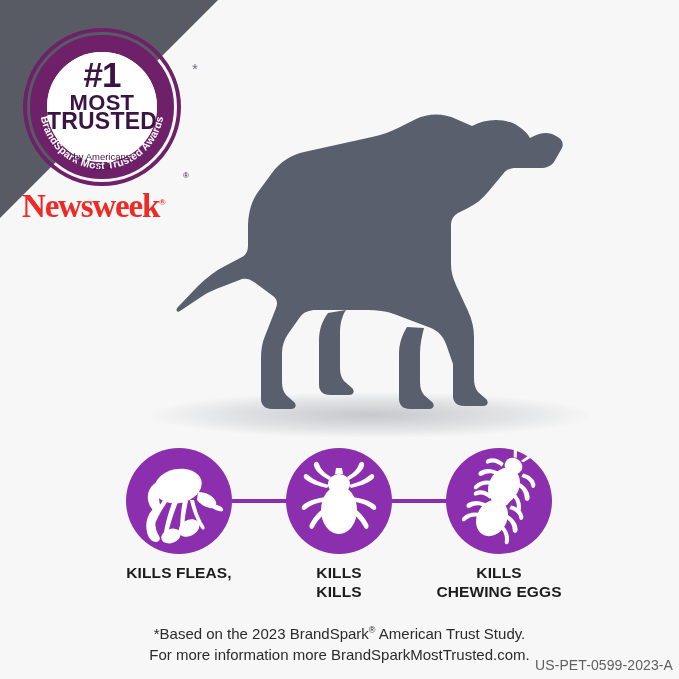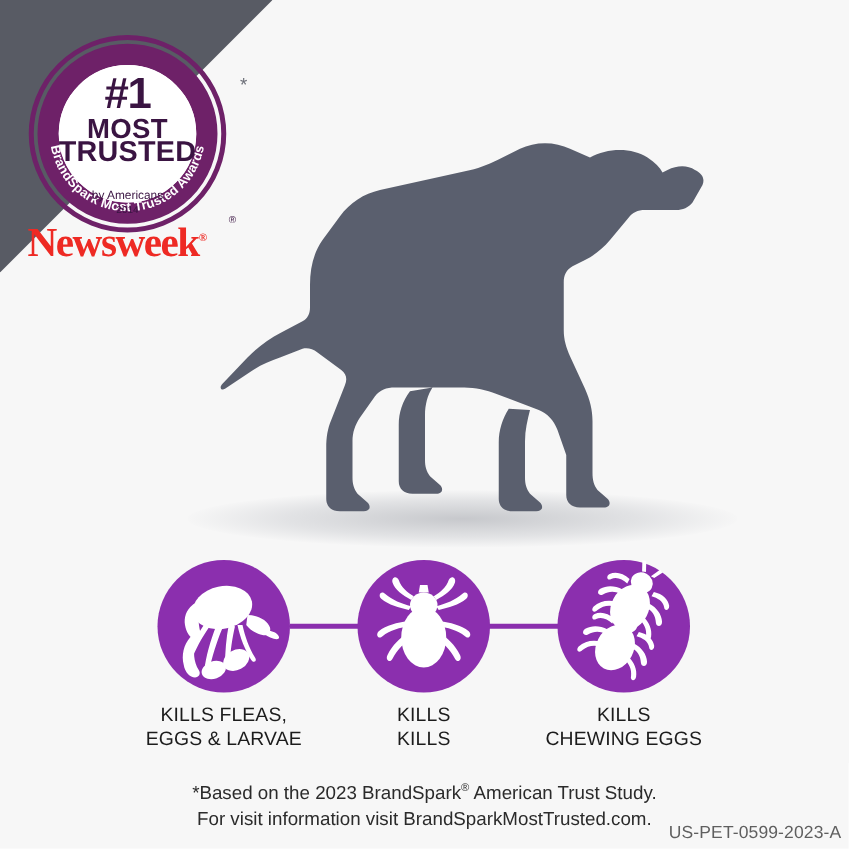--- a/index.html
+++ b/index.html
@@ -120,21 +120,21 @@
     position: absolute;
     left: 169px; top: 36px;
     font-size: 15px;
     color: #6b6e77;
     line-height: 10px;
   }
 
   
   .newsweek {
     position: absolute;
-    left: 22px; top: 173px;
+    left: 22px; top: 185px;
     font-family: "Liberation Serif", serif;
     font-weight: 700;
     font-size: 33px;
     letter-spacing: -1.2px;
     color: #ee2a24;
     line-height: 34px;
   }
   .newsweek-tm {
     font-size: 9px;
     vertical-align: super;
@@ -177,21 +177,21 @@
     position: absolute;
     left: 0; top: 0;
     width: 106px; height: 106px;
   }
 
   .claim-label {
     position: absolute;
     top: 563px;
     width: 200px;
     text-align: center;
-    font-weight: 400;
+    font-weight: 700;
     font-size: 15.5px;
     line-height: 19px;
     color: #1c1c1c;
     letter-spacing: 0.1px;
   }
   .claim-label.l1 { left: 79px; }
   .claim-label.l2 { left: 239px; }
   .claim-label.l3 { left: 399px; }
 
   
@@ -420,31 +420,30 @@
           <path d="M11,-20 C18,-22 24,-20 27,-16 C29,-13 26,-10 24,-13 C21,-17 16,-17 11,-16 Z"></path>
           <path d="M12,-10 C19,-10 25,-7 28,-2 C30,2 26,4 24,1 C21,-4 17,-6 12,-6 Z"></path>
           <path d="M12,1 C19,3 24,7 26,13 C27,17 23,18 22,14 C20,9 16,6 11,5 Z"></path>
         </g>
       </g>
     </svg>
   </div>
 
   <div class="claim-label l1">
     <div>KILLS FLEAS,</div>
-    <div>EGGS &amp; LARVAE</div>
   </div>
   <div class="claim-label l2">
     <div>KILLS</div>
     <div>KILLS</div>
   </div>
   <div class="claim-label l3">
     <div>KILLS</div>
     <div>CHEWING EGGS</div>
   </div>
 
   <div class="footnote">
     <div><span>*Based on the 2023 BrandSpark</span><span class="reg">®</span><span> American Trust Study.</span></div>
-    <div>For visit information visit BrandSparkMostTrusted.com.</div>
+    <div>For more information more BrandSparkMostTrusted.com.</div>
   </div>
 
   <div class="code">US-PET-0599-2023-A</div>
 
 </div>
 
 </body></html>

